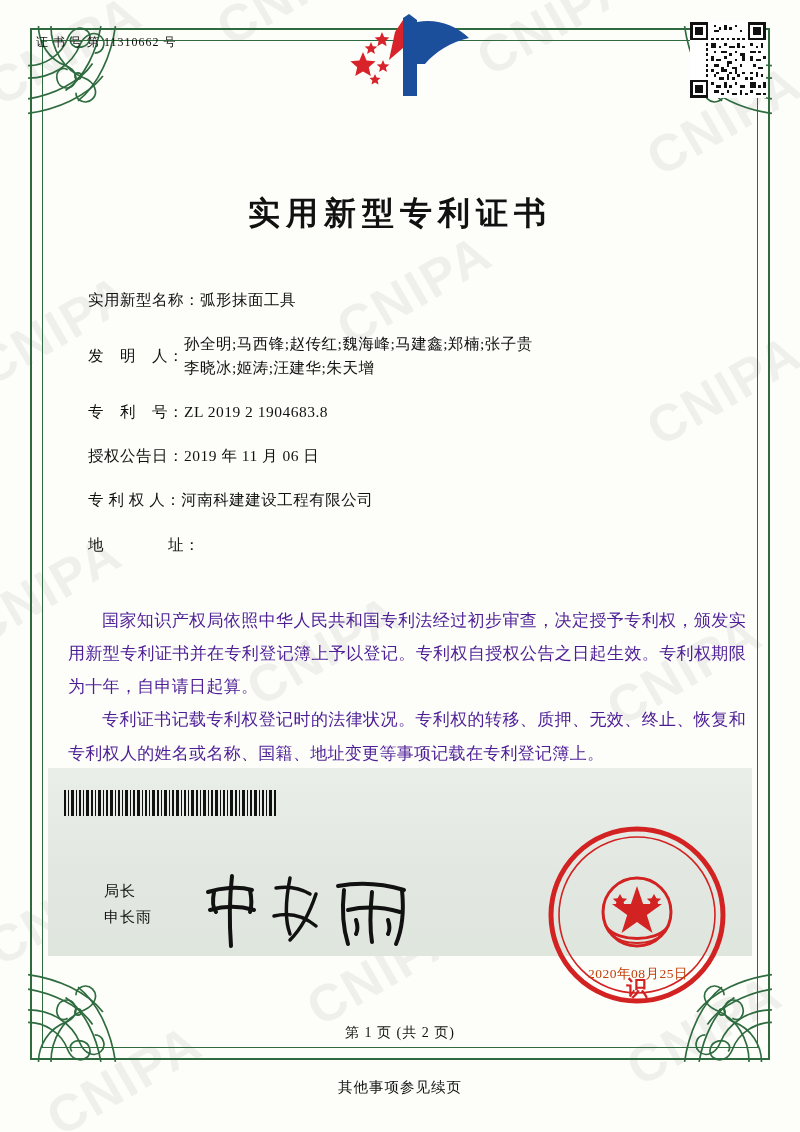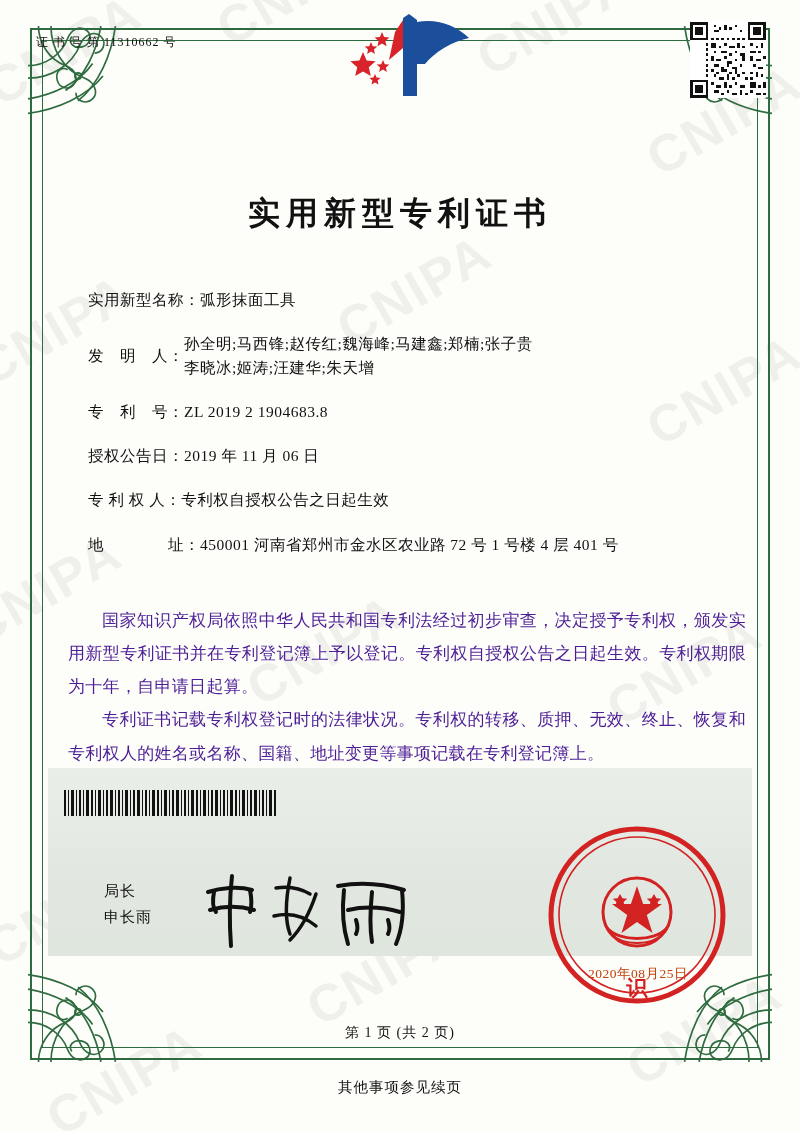--- a/index.html
+++ b/index.html
@@ -387,25 +387,24 @@
     <div class="field">
       <span class="f-label">专　利　号：</span>
       <span class="f-value">ZL 2019 2 1904683.8</span>
     </div>
     <div class="field">
       <span class="f-label">授权公告日：</span>
       <span class="f-value">2019 年 11 月 06 日</span>
     </div>
     <div class="field">
       <span class="f-label">专 利 权 人：</span>
-      <span class="f-value">专利权自授权公告之日起生效</span>
+      <span class="f-value">河南科建建设工程有限公司</span>
     </div>
     <div class="field">
       <span class="f-label">地　　　　址：</span>
-      <span class="f-value">450001 河南省郑州市金水区农业路 72 号 1 号楼 4 层 401 号</span>
     </div>
   </div>
 
   <div class="para">
     <p>国家知识产权局依照中华人民共和国专利法经过初步审查，决定授予专利权，颁发实用新型专利证书并在专利登记簿上予以登记。专利权自授权公告之日起生效。专利权期限为十年，自申请日起算。</p>
     <p>专利证书记载专利权登记时的法律状况。专利权的转移、质押、无效、终止、恢复和专利权人的姓名或名称、国籍、地址变更等事项记载在专利登记簿上。</p>
   </div>
 
   <div class="bottom-panel"></div>
 

